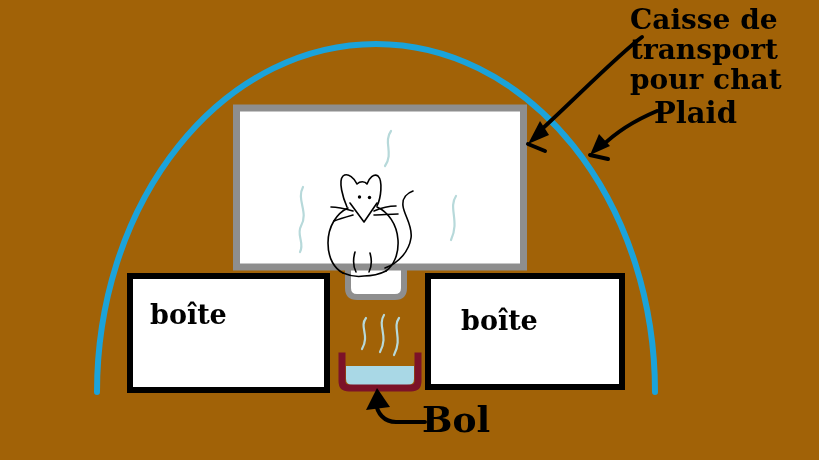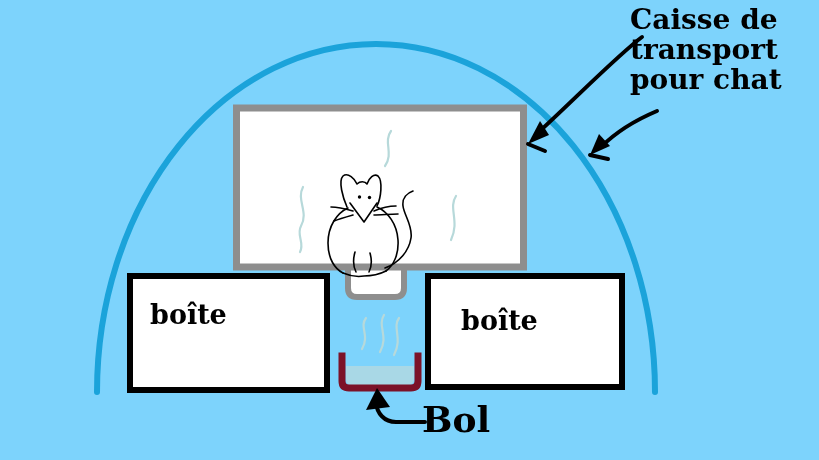--- a/index.html
+++ b/index.html
@@ -1,19 +1,19 @@
 <!DOCTYPE html>
 <html><head>
 <meta charset="utf-8">
 <style>
   html,body{margin:0;padding:0;background:#ffffff;}
   .stage{
     position:relative;
     width:819px;height:460px;
-    background:#7dd3fc;
+    background:#a16207;
     overflow:hidden;
     font-family:"DejaVu Serif","Liberation Serif",serif;
   }
   .stage svg{position:absolute;left:0;top:0;}
   .lbl{
     position:absolute;
     font-weight:bold;
     color:#000;
     line-height:1.07;
     white-space:pre-line;
@@ -86,16 +86,17 @@
       <path d="M 590 155 L 608 159" fill="none" stroke-width="4" stroke="#000000"></path>
     </g>
 
     <g stroke-linecap="round" stroke-linejoin="round">
       <path d="M 425 422 L 396 422 C 384 422 377 413 376 403 L 376 397" fill="none" stroke-width="4" stroke="#000000"></path>
       <polygon points="377,388 366,410 390,407" stroke="none" fill="#000000"></polygon>
     </g>
   </svg>
 
   <div class="lbl carrier">Caisse de transport pour chat</div>
+  <div class="lbl plaid">Plaid</div>
   <div class="lbl boite-left">boîte</div>
   <div class="lbl boite-right">boîte</div>
   <div class="lbl bol">Bol</div>
 </div>
 
 </body></html>

